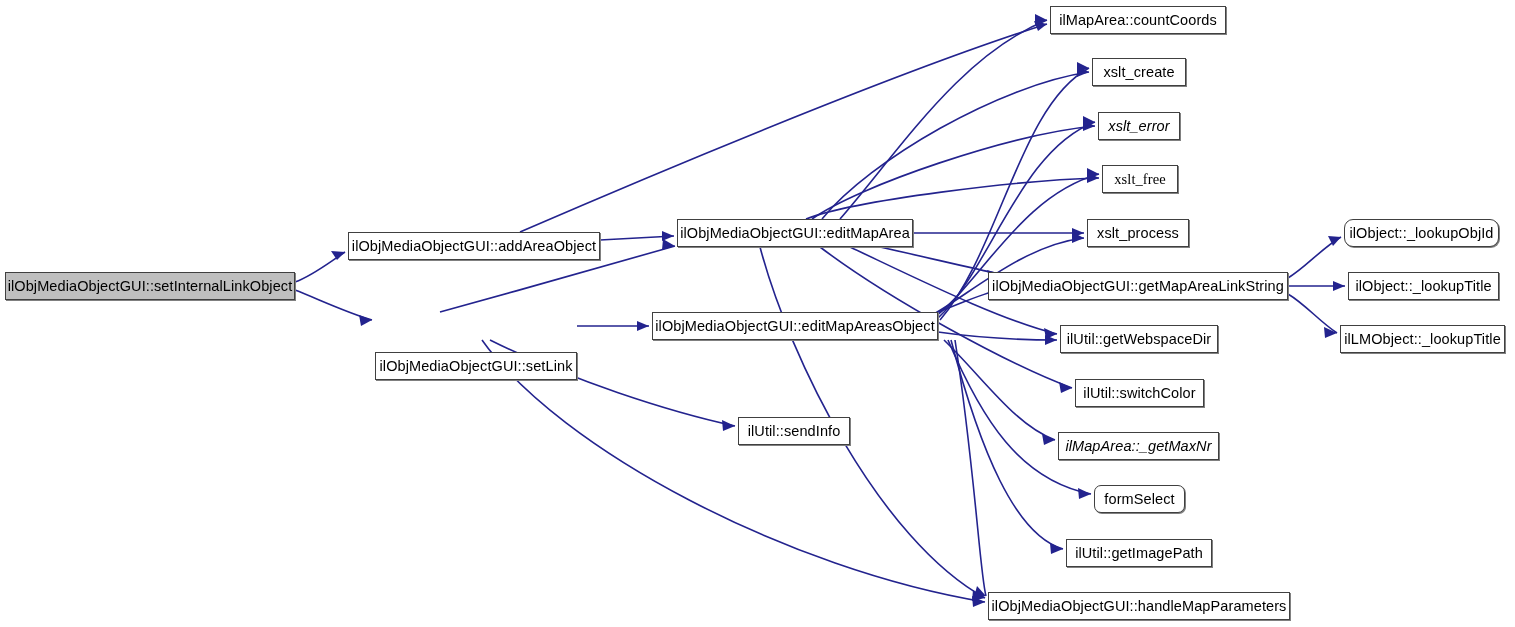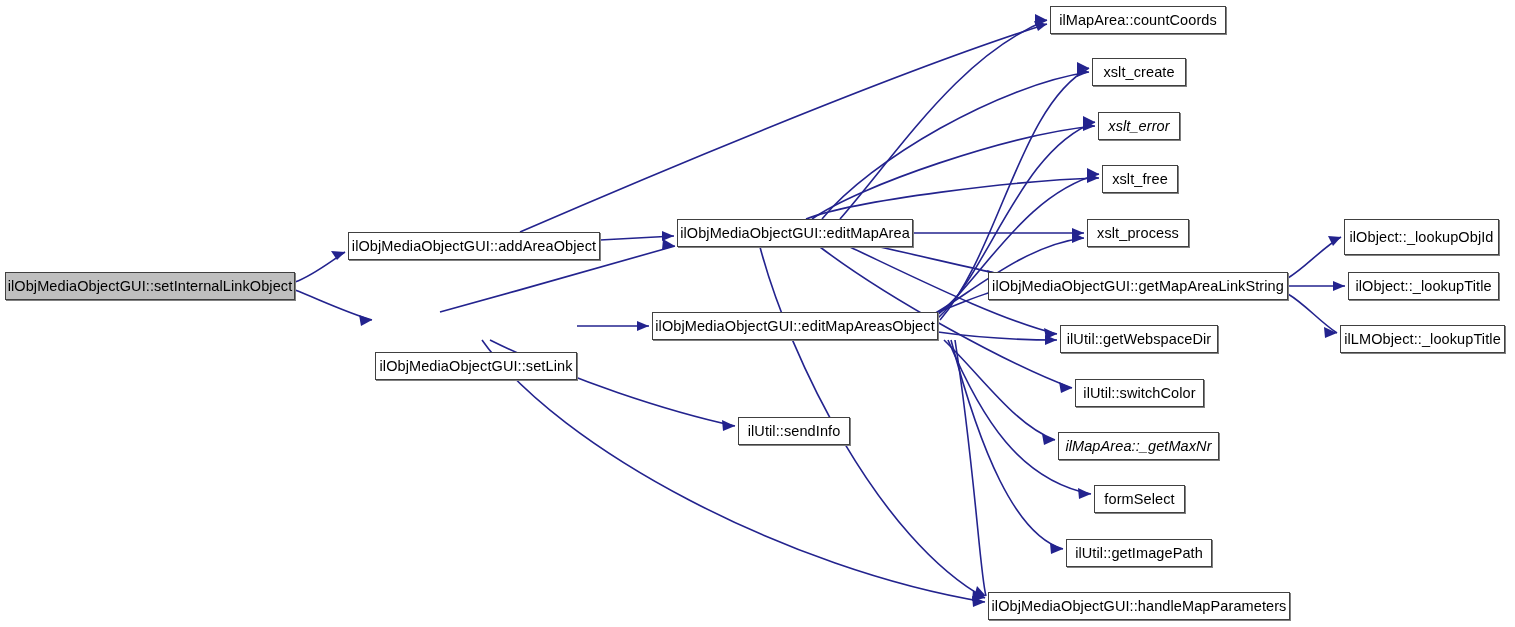--- a/index.html
+++ b/index.html
@@ -204,48 +204,48 @@
       </div>
       <div class="graph-node" style="left: 1050px; top: 6px; width: 176px; height: 28px;">
         <span class="node-label">ilMapArea::countCoords</span>
       </div>
       <div class="graph-node" style="left: 1092px; top: 58px; width: 94px; height: 28px;">
         <span class="node-label">xslt_create</span>
       </div>
       <div class="graph-node" style="left: 1098px; top: 112px; width: 82px; height: 28px; font-style: italic;">
         <span class="node-label">xslt_error</span>
       </div>
-      <div class="graph-node" style="left: 1102px; top: 165px; width: 76px; height: 28px;">
+      <div class="graph-node" style="left: 1102px; top: 165px; width: 76px; height: 28px; font-family: Liberation Serif, serif;">
         <span class="node-label">xslt_free</span>
       </div>
       <div class="graph-node" style="left: 1087px; top: 219px; width: 102px; height: 28px;">
         <span class="node-label">xslt_process</span>
       </div>
       <div class="graph-node" style="left: 988px; top: 272px; width: 300px; height: 28px;">
         <span class="node-label">ilObjMediaObjectGUI::getMapAreaLinkString</span>
       </div>
       <div class="graph-node" style="left: 1060px; top: 325px; width: 158px; height: 28px;">
         <span class="node-label">ilUtil::getWebspaceDir</span>
       </div>
       <div class="graph-node" style="left: 1075px; top: 379px; width: 129px; height: 28px;">
         <span class="node-label">ilUtil::switchColor</span>
       </div>
       <div class="graph-node" style="left: 1058px; top: 432px; width: 161px; height: 28px; font-style: italic;">
         <span class="node-label">ilMapArea::_getMaxNr</span>
       </div>
-      <div class="graph-node" style="left: 1094px; top: 485px; width: 91px; height: 28px;">
+      <div class="graph-node" style="left: 1094px; top: 485px; width: 91px; height: 28px; border-radius: 7px;">
         <span class="node-label">formSelect</span>
       </div>
       <div class="graph-node" style="left: 1066px; top: 539px; width: 146px; height: 28px;">
         <span class="node-label">ilUtil::getImagePath</span>
       </div>
       <div class="graph-node" style="left: 988px; top: 592px; width: 302px; height: 28px;">
         <span class="node-label">ilObjMediaObjectGUI::handleMapParameters</span>
       </div>
-      <div class="graph-node" style="left: 1344px; top: 219px; width: 155px; height: 36px;">
+      <div class="graph-node" style="left: 1344px; top: 219px; width: 155px; height: 28px; border-radius: 9px;">
         <span class="node-label">ilObject::_lookupObjId</span>
       </div>
       <div class="graph-node" style="left: 1348px; top: 272px; width: 151px; height: 28px;">
         <span class="node-label">ilObject::_lookupTitle</span>
       </div>
       <div class="graph-node" style="left: 1340px; top: 325px; width: 165px; height: 28px;">
         <span class="node-label">ilLMObject::_lookupTitle</span>
       </div>
     </div>
 </div>

